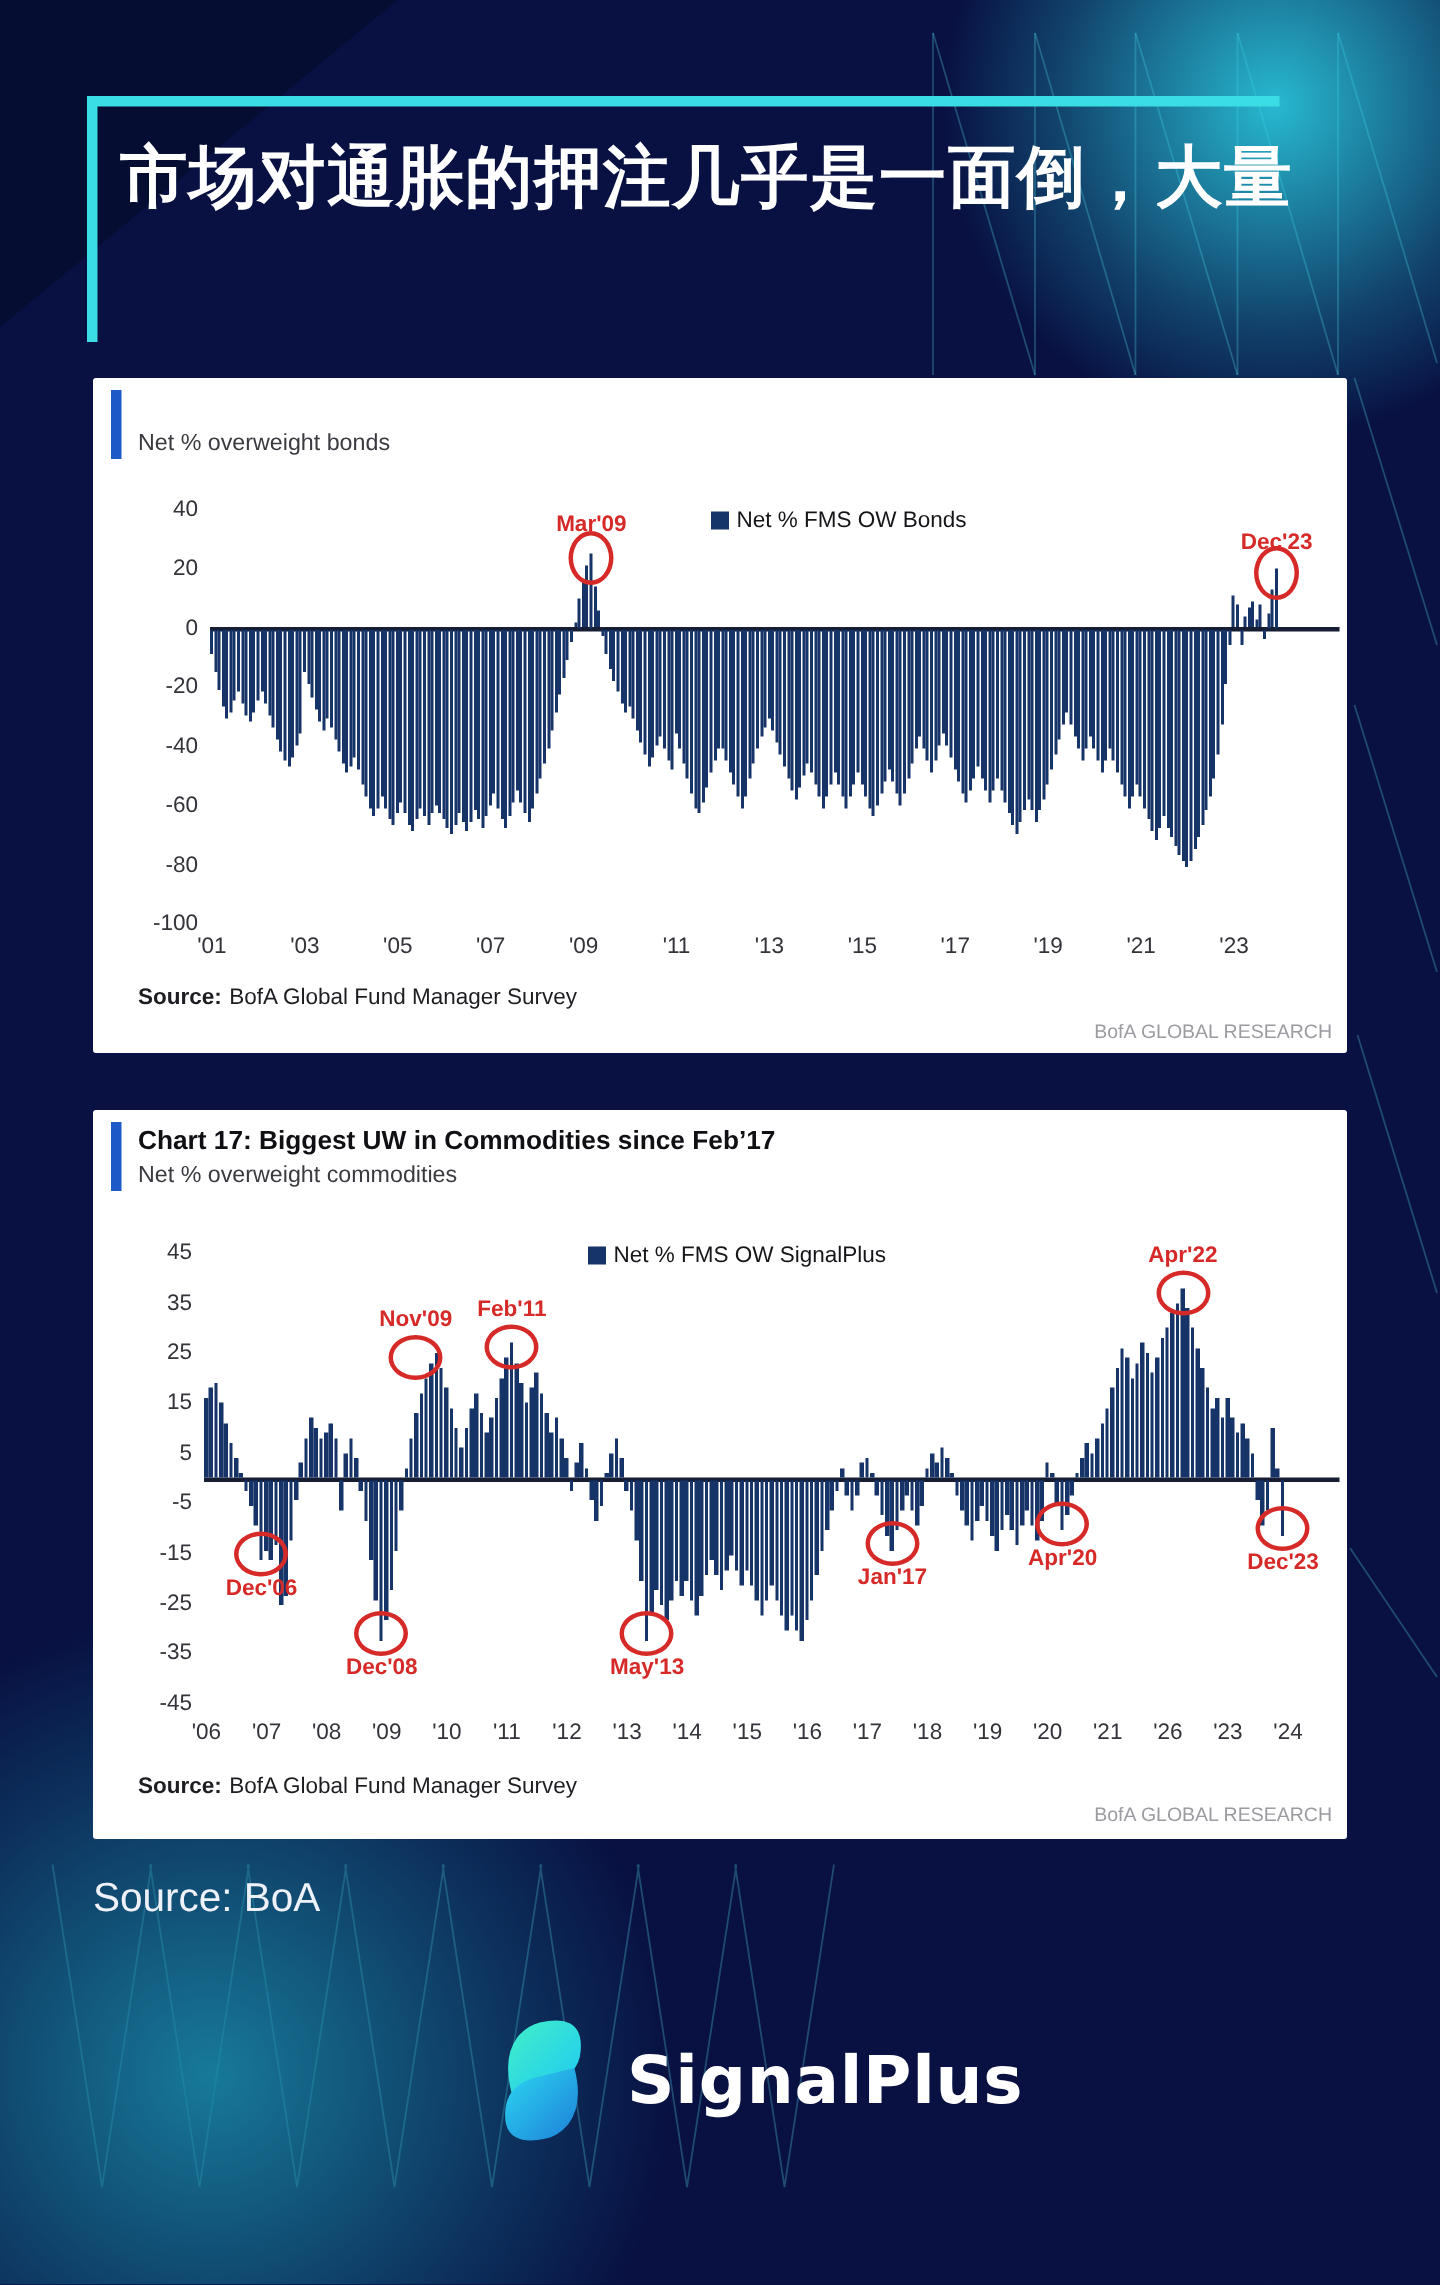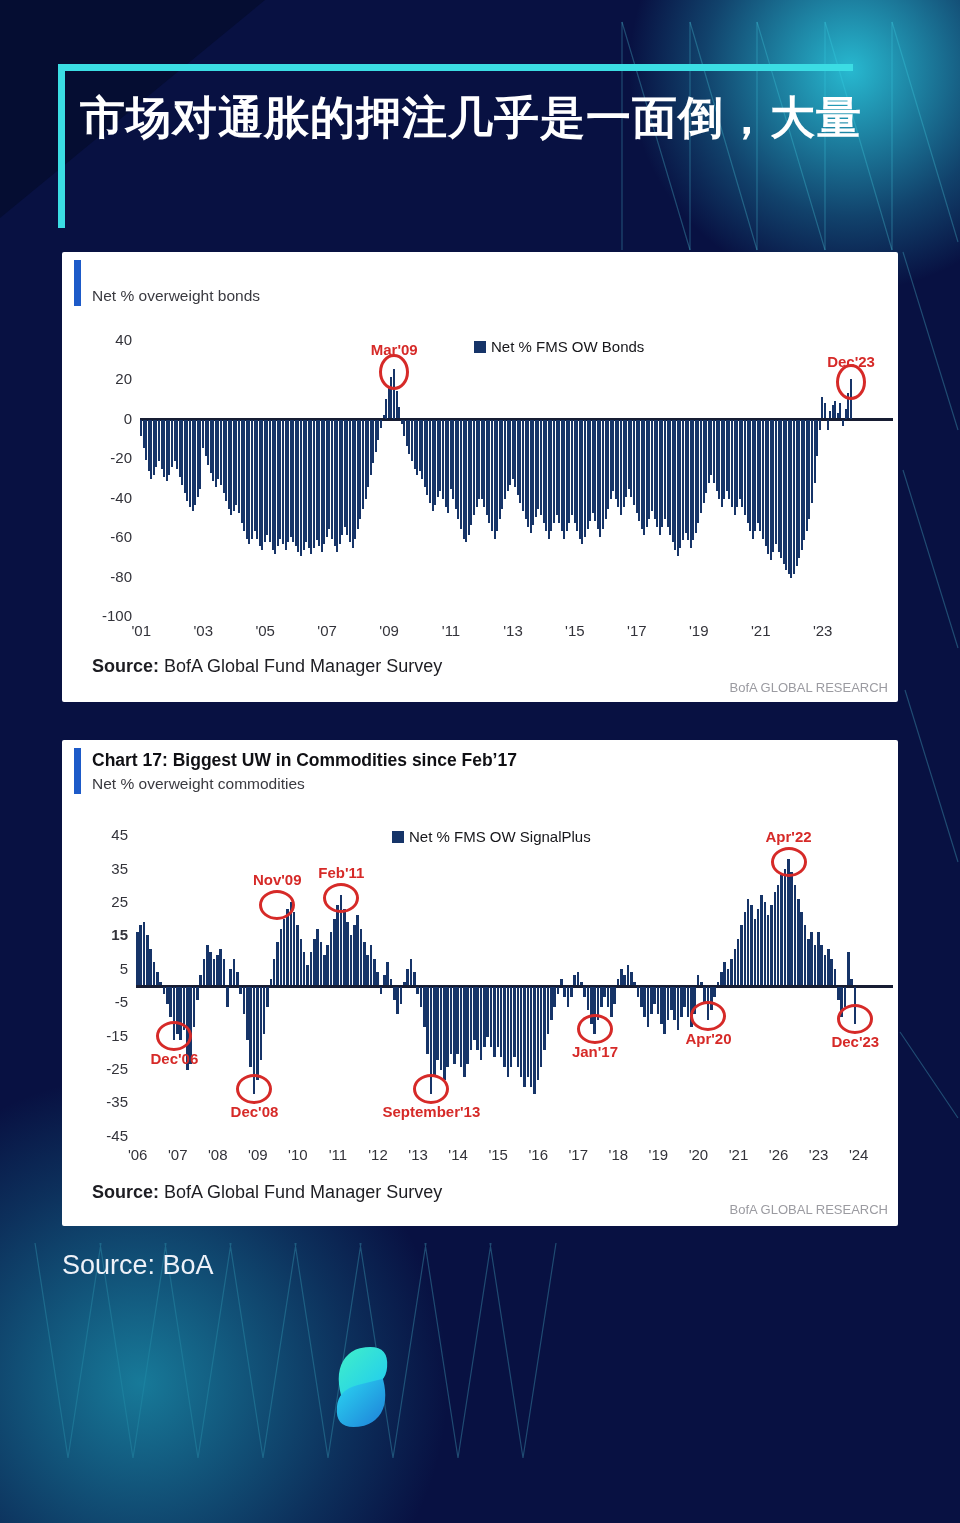--- a/index.html
+++ b/index.html
@@ -30,21 +30,21 @@
   .card2 .legend{left:330px;top:88px;}
   .legend-swatch{width:12px;height:12px;background:#163468;display:inline-block;}
   .plot{position:absolute;inset:0;}
   .ytick{position:absolute;width:60px;text-align:right;font-size:15px;color:#33333a;}
   .xtick{position:absolute;transform:translateX(-50%);font-size:15px;color:#33333a;}
   .zeroline{position:absolute;height:3px;background:#171d33;}
   .bar{position:absolute;background:#163468;}
   .anncircle{position:absolute;border:3px solid #d62a28;border-radius:50%;}
   .annlabel{position:absolute;transform:translateX(-50%);font-weight:bold;font-size:15px;
      color:#d62a28;white-space:nowrap;}
-  .source-row{position:absolute;left:30px;font-size:18px;color:#1d1d22;}
+  .source-row{position:absolute;left:30px;font-size:15px;color:#1d1d22;}
   .source-row b{margin-right:5px;}
   .card1 .source-row{top:404px;}
   .card2 .source-row{top:442px;}
   .watermark{position:absolute;right:10px;font-size:13px;color:#9b9ba1;}
   .card1 .watermark{top:428px;}
   .card2 .watermark{top:462px;}
   
   .source-note{position:absolute;left:62px;top:1250px;font-size:27px;color:#eef1f8;}
   .brand-row{position:absolute;left:320px;top:1342px;display:flex;align-items:center;gap:14px;}
   .brand-name{font-size:44px;font-weight:bold;color:#ffffff;letter-spacing:0.5px;
@@ -392,21 +392,21 @@
     <div class="chart-title">Chart 17: Biggest UW in Commodities since Feb’17</div>
     <div class="chart-subtitle">Net % overweight commodities</div>
     <div class="legend">
       <span class="legend-swatch" style="background: rgb(22, 52, 104);"></span>
       <span>Net % FMS OW SignalPlus</span>
     </div>
     <div class="plot">
         <div class="ytick" style="left: 6px; top: 86.29px;">45</div>
         <div class="ytick" style="left: 6px; top: 119.67px;">35</div>
         <div class="ytick" style="left: 6px; top: 153.05px;">25</div>
-        <div class="ytick" style="left: 6px; top: 186.43px; font-weight: bold;">15</div>
+        <div class="ytick" style="left: 6px; top: 186.43px;">15</div>
         <div class="ytick" style="left: 6px; top: 219.81px;">5</div>
         <div class="ytick" style="left: 6px; top: 253.19px;">-5</div>
         <div class="ytick" style="left: 6px; top: 286.57px;">-15</div>
         <div class="ytick" style="left: 6px; top: 319.95px;">-25</div>
         <div class="ytick" style="left: 6px; top: 353.33px;">-35</div>
         <div class="ytick" style="left: 6px; top: 386.71px;">-45</div>
         <div class="zeroline" style="left: 74px; top: 244.5px; width: 757px;"></div>
         <div class="bar" style="left: 74px; width: 2.6px; height: 53.408px; top: 192.092px; background: rgb(22, 52, 104);"></div>
         <div class="bar" style="left: 77.338px; width: 2.6px; height: 60.084px; top: 185.416px; background: rgb(22, 52, 104);"></div>
         <div class="bar" style="left: 80.676px; width: 2.6px; height: 63.422px; top: 182.078px; background: rgb(22, 52, 104);"></div>
@@ -644,21 +644,21 @@
         <div class="xtick" style="left: 796.677px; top: 406px;">'24</div>
         <div class="anncircle" style="width: 30px; height: 24px; left: 94.387px; top: 280.908px; border-color: rgb(214, 42, 40);"></div>
         <div class="annlabel" style="left: 112.387px; color: rgb(214, 42, 40); top: 309.908px;">Dec'06</div>
         <div class="anncircle" style="width: 30px; height: 24px; left: 174.499px; top: 334.316px; border-color: rgb(214, 42, 40);"></div>
         <div class="annlabel" style="left: 192.499px; color: rgb(214, 42, 40); top: 363.316px;">Dec'08</div>
         <div class="anncircle" style="width: 30px; height: 24px; left: 197.217px; top: 150.05px; border-color: rgb(214, 42, 40);"></div>
         <div class="annlabel" style="left: 215.217px; color: rgb(214, 42, 40); top: 131.05px;">Nov'09</div>
         <div class="anncircle" style="width: 30px; height: 24px; left: 261.287px; top: 143.374px; border-color: rgb(214, 42, 40);"></div>
         <div class="annlabel" style="left: 279.287px; color: rgb(214, 42, 40); top: 124.374px;">Feb'11</div>
         <div class="anncircle" style="width: 30px; height: 24px; left: 351.413px; top: 334.316px; border-color: rgb(214, 42, 40);"></div>
-        <div class="annlabel" style="left: 369.413px; color: rgb(214, 42, 40); top: 363.316px;">September'13</div>
+        <div class="annlabel" style="left: 369.413px; color: rgb(214, 42, 40); top: 363.316px;">May'13</div>
         <div class="anncircle" style="width: 30px; height: 24px; left: 514.975px; top: 274.232px; border-color: rgb(214, 42, 40);"></div>
         <div class="annlabel" style="left: 532.975px; color: rgb(214, 42, 40); top: 303.232px;">Jan'17</div>
         <div class="anncircle" style="width: 30px; height: 24px; left: 628.467px; top: 260.88px; border-color: rgb(214, 42, 40);"></div>
         <div class="annlabel" style="left: 646.467px; color: rgb(214, 42, 40); top: 289.88px;">Apr'20</div>
         <div class="anncircle" style="width: 30px; height: 24px; left: 708.579px; top: 106.656px; border-color: rgb(214, 42, 40);"></div>
         <div class="annlabel" style="left: 726.579px; color: rgb(214, 42, 40); top: 87.656px;">Apr'22</div>
         <div class="anncircle" style="width: 30px; height: 24px; left: 775.339px; top: 264.218px; border-color: rgb(214, 42, 40);"></div>
         <div class="annlabel" style="left: 793.339px; color: rgb(214, 42, 40); top: 293.218px;">Dec'23</div>
       </div>
     <div class="source-row"><b>Source:</b><span>BofA Global Fund Manager Survey</span></div>
@@ -675,15 +675,16 @@
             <stop offset="1" stop-color="#1fc9f2"></stop>
         </linearGradient>
         <linearGradient id="lg2" x1="0" y1="0" x2="1" y2="1">
           <stop offset="0" stop-color="#2bd8f2"></stop>
             <stop offset="1" stop-color="#1e7fd8"></stop>
         </linearGradient>
       </defs>
       <path d="M38 6 Q66 0 64 24 Q63 40 44 45 L20 51 Q14 28 24 15 Q30 8 38 6 Z" fill="url(#lg1)"></path>
       <path d="M42 80 Q14 86 16 62 Q17 46 36 41 L60 35 Q66 58 56 71 Q50 78 42 80 Z" fill="url(#lg2)"></path>
     </svg>
+    <div class="brand-name">SignalPlus</div>
   </div>
 
 </div>
 
 </body></html>

